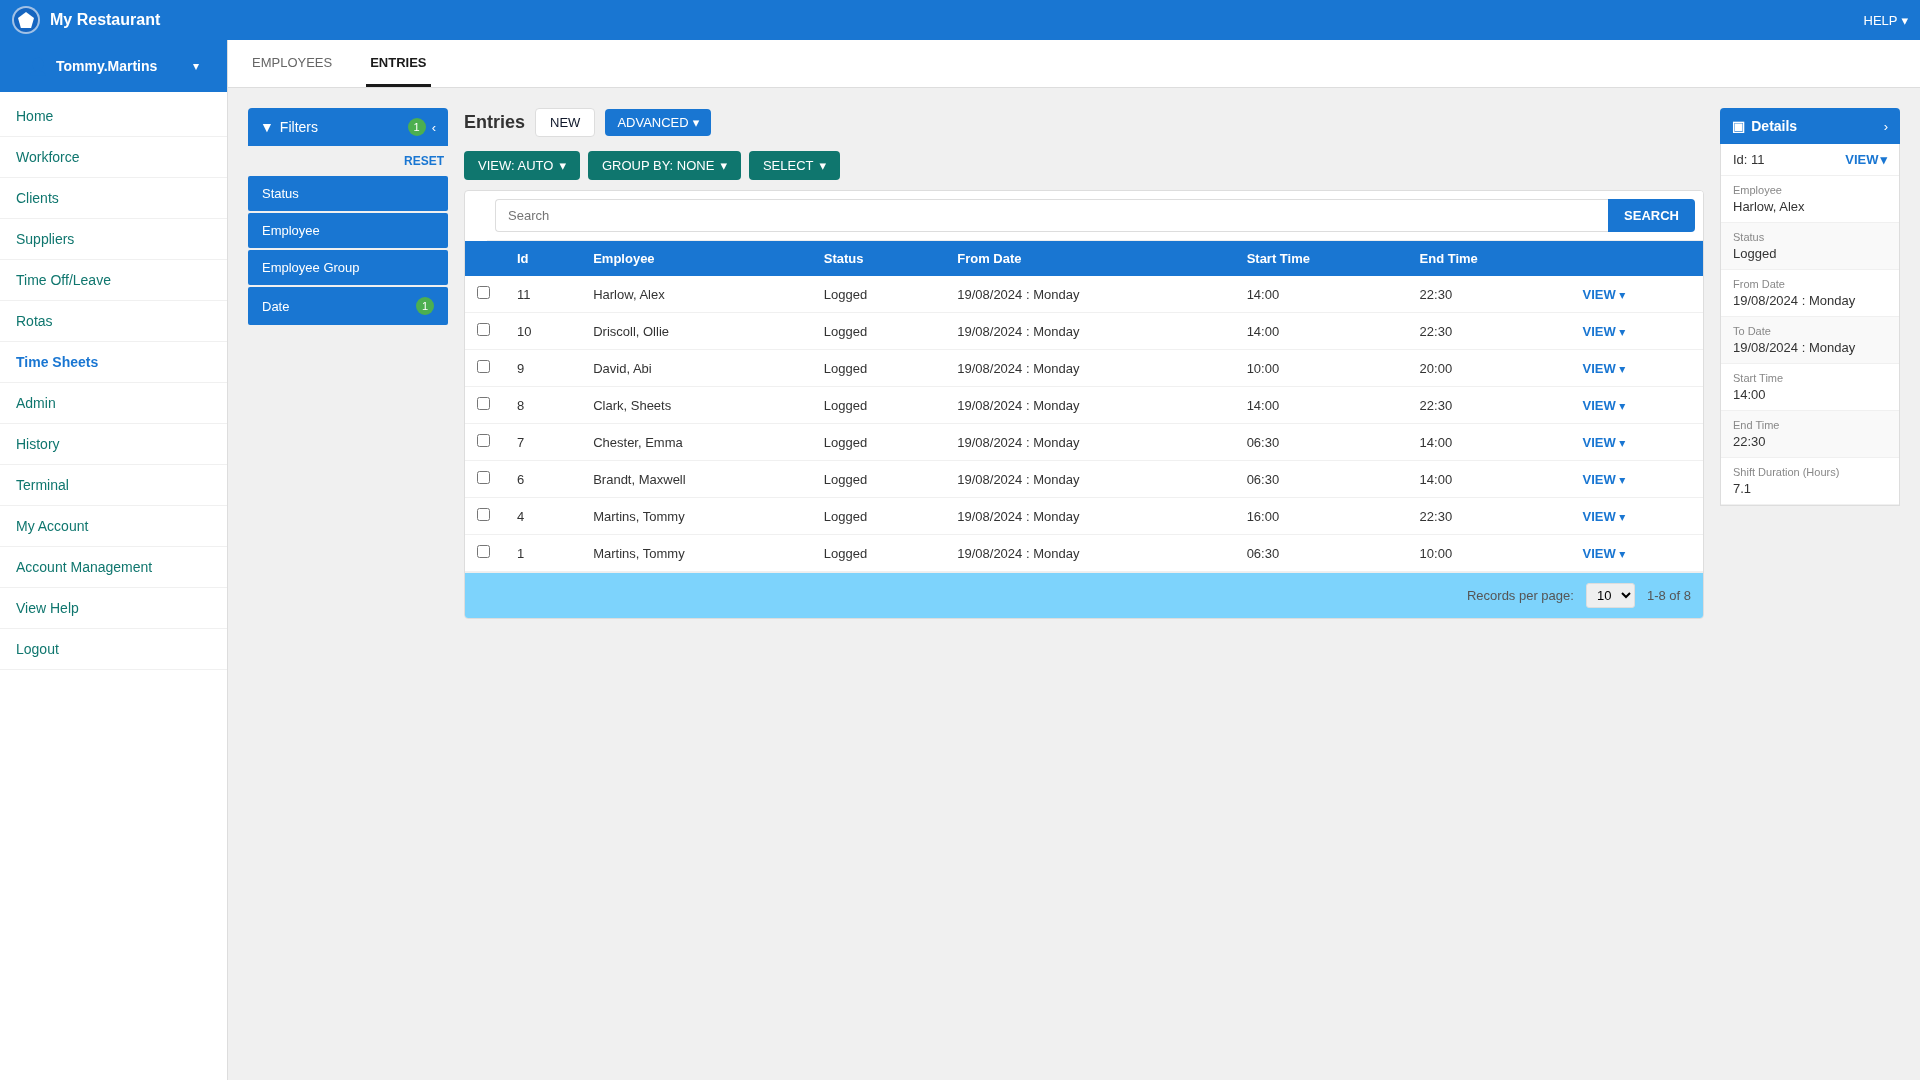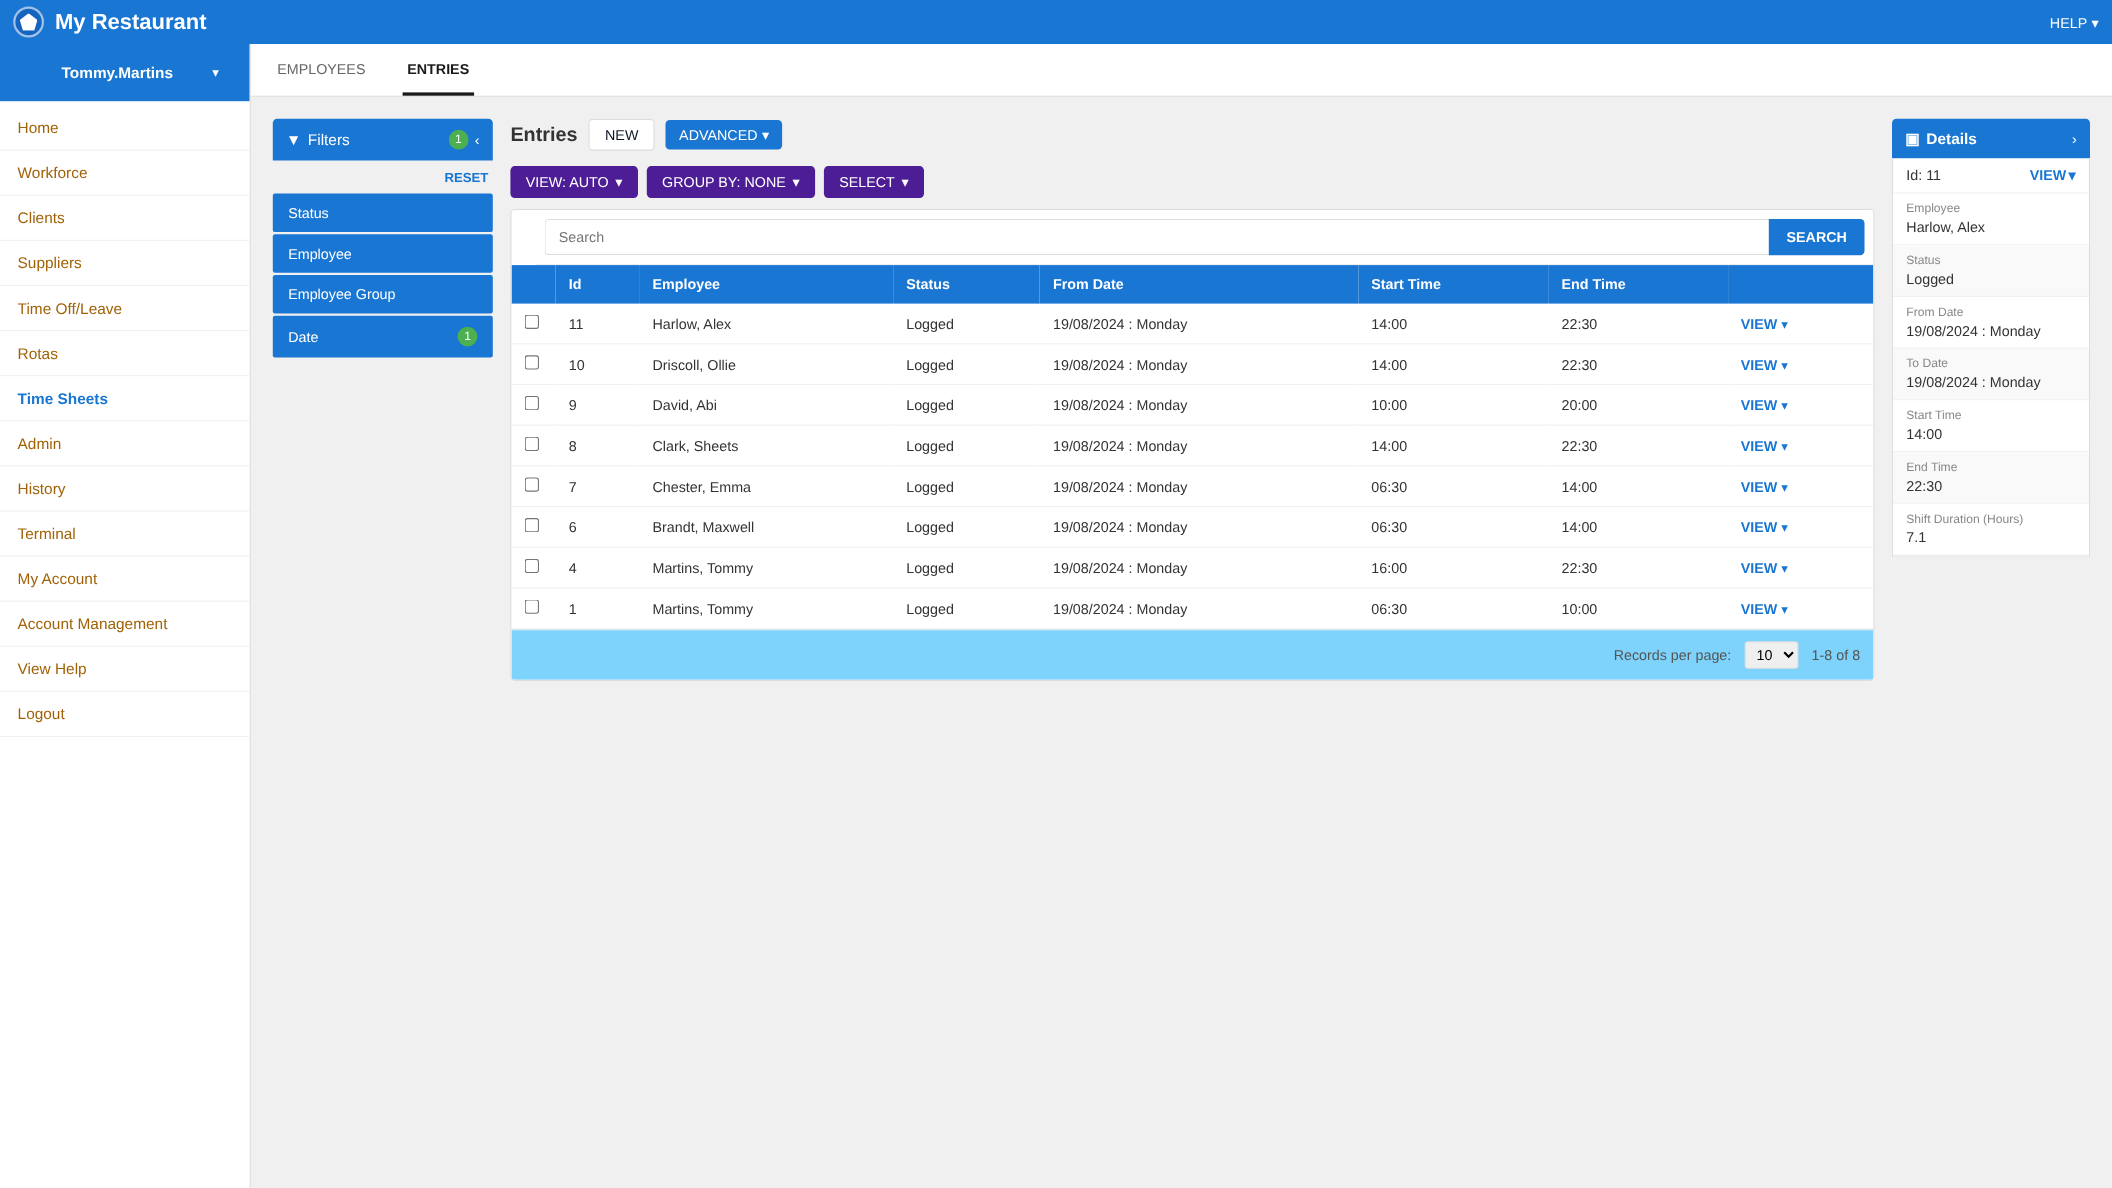--- a/index.html
+++ b/index.html
@@ -12,21 +12,21 @@
       height: 40px;
       display: flex;
       align-items: center;
       padding: 0 12px;
       justify-content: space-between;
       flex-shrink: 0;
     }
     .topbar-left { display: flex; align-items: center; gap: 10px; }
     .topbar-logo { width: 28px; height: 28px; background: #1565c0; border-radius: 50%; display: flex; align-items: center; justify-content: center; border: 2px solid rgba(255,255,255,0.6); }
     .topbar-logo-inner { width: 16px; height: 16px; background: white; clip-path: polygon(50% 0%, 100% 38%, 82% 100%, 18% 100%, 0% 38%); }
-    .topbar-title { font-size: 20px; font-weight: bold; color: white; }
+    .topbar-title { font-size: 16px; font-weight: bold; color: white; }
     .topbar-help { color: white; font-size: 13px; display: flex; align-items: center; gap: 4px; cursor: pointer; }
 
     
     .main-layout { display: flex; flex: 1; overflow: hidden; }
 
     
     .sidebar {
       width: 228px;
       background: white;
       border-right: 1px solid #ddd;
@@ -45,21 +45,21 @@
       cursor: pointer;
       min-height: 52px;
     }
     .sidebar-user-left { display: flex; align-items: center; gap: 8px; }
     .user-icon { color: white; font-size: 16px; }
     .sidebar-user-name { font-size: 14px; font-weight: bold; }
     .sidebar-chevron { color: white; font-size: 12px; }
     .sidebar-nav { flex: 1; padding: 4px 0; }
     .sidebar-item {
       padding: 12px 16px;
-      color: #a16207;
+      color: #0f766e;
       cursor: pointer;
       font-size: 14px;
       border-bottom: 1px solid #f0f0f0;
     }
     .sidebar-item.active { color: #1976d2; font-weight: bold; }
 
     
     .content { flex: 1; display: flex; flex-direction: column; overflow: hidden; }
 
     
@@ -145,21 +145,21 @@
       border: none;
       padding: 6px 12px;
       border-radius: 4px;
       cursor: pointer;
       font-size: 13px;
       display: flex;
       align-items: center;
       gap: 4px;
     }
     .filter-btn {
-      background: #4c1d95;
+      background: #0f766e;
       color: white;
       border: none;
       padding: 7px 14px;
       border-radius: 4px;
       cursor: pointer;
       font-size: 13px;
       display: flex;
       align-items: center;
       gap: 6px;
     }

